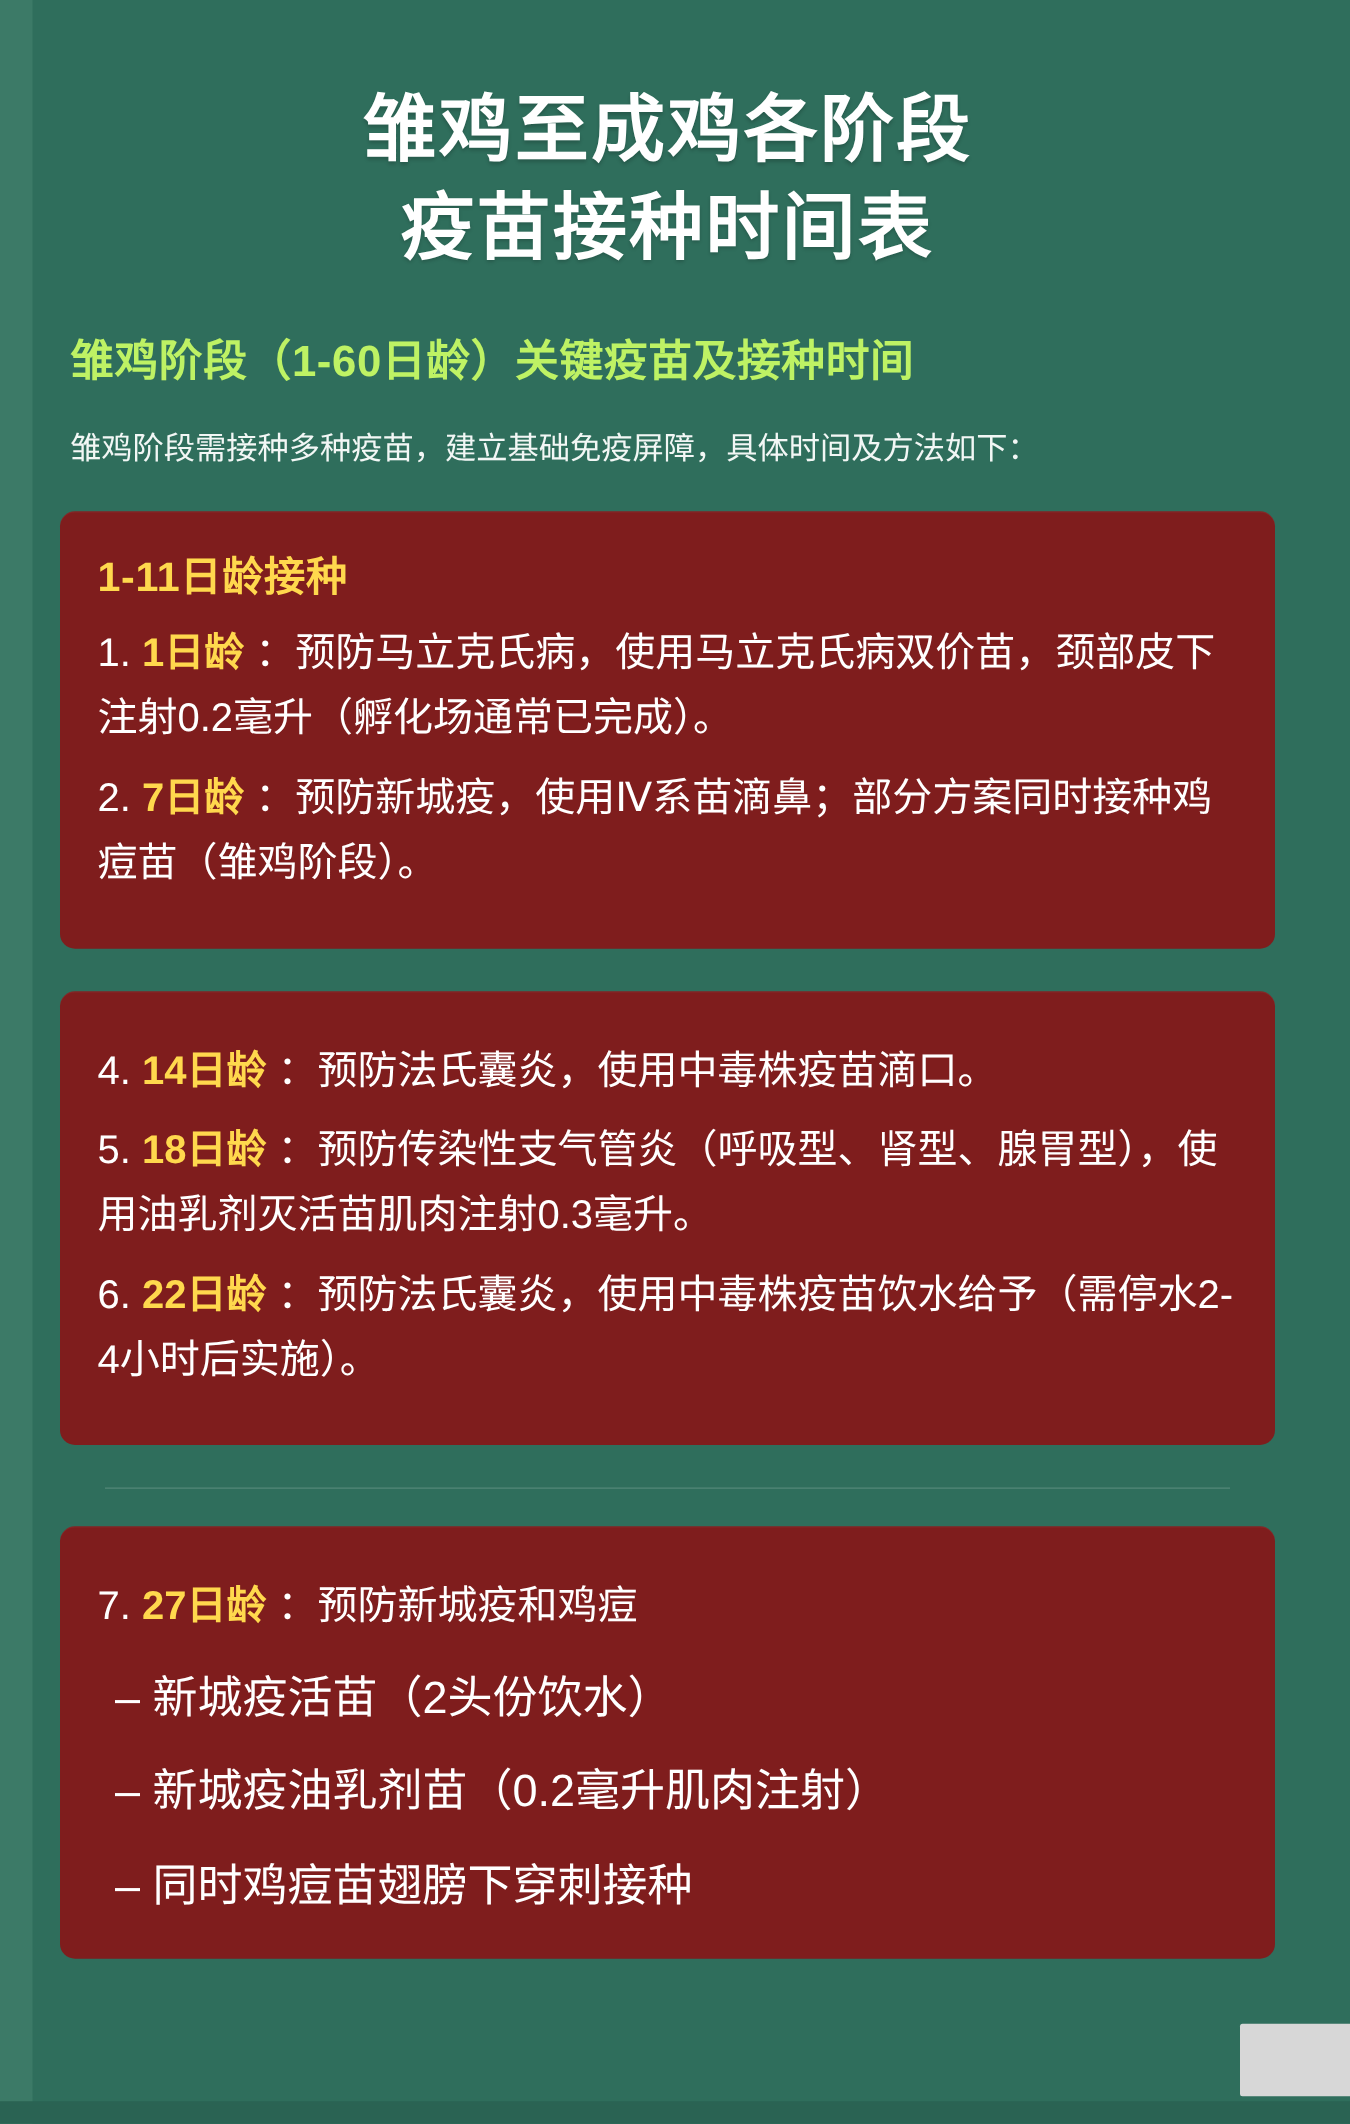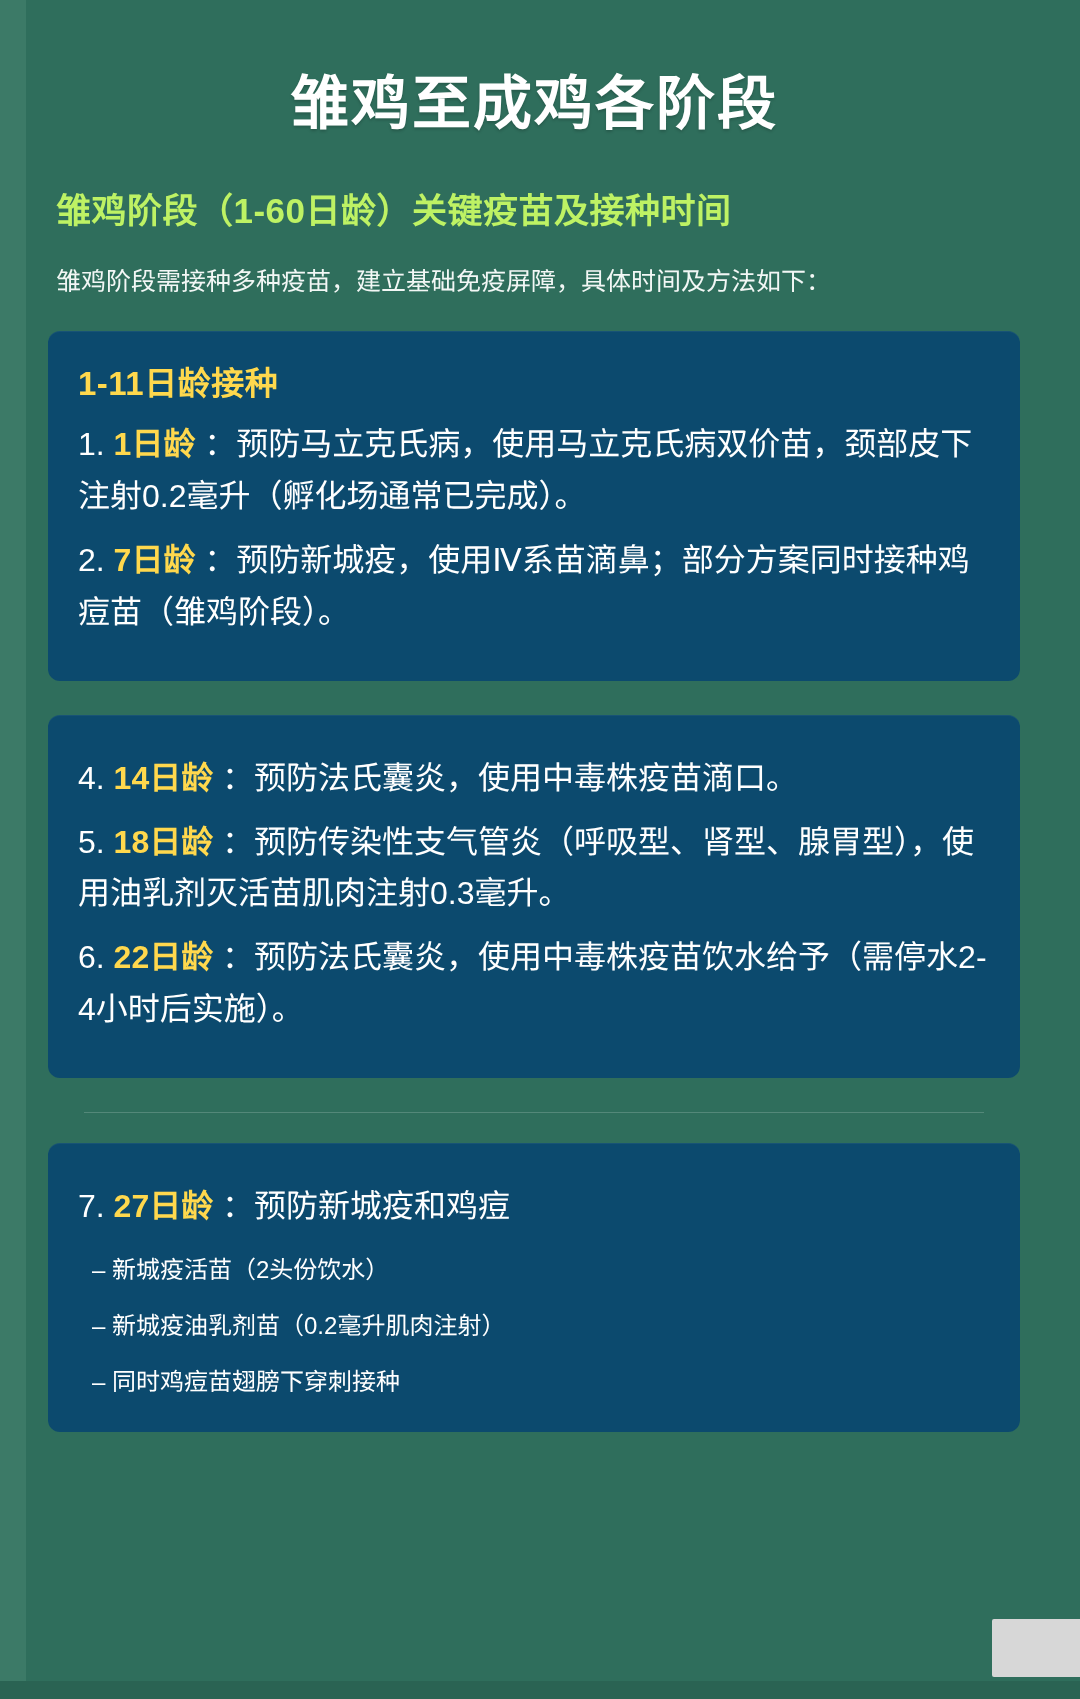--- a/index.html
+++ b/index.html
@@ -50,21 +50,21 @@
     margin: 10px 0 28px 12px;
     color: #bef264;
   }
   .intro {
     font-size: 25px;
     line-height: 1.62;
     margin: 0 8px 30px 12px;
     color: #f2f7f5;
   }
   .card {
-    background: #0c4a6e;
+    background: #7f1d1d;
     border-radius: 12px;
     padding: 26px 30px 30px 30px;
     margin: 0 4px 34px 4px;
     box-shadow: 0 1px 0 rgba(255,255,255,0.05) inset;
   }
   .card-title {
     color: #ffd84d;
     font-size: 33px;
     font-weight: bold;
     margin-bottom: 14px;
@@ -74,21 +74,21 @@
     font-size: 32px;
     line-height: 1.62;
     margin: 12px 0;
     color: #ffffff;
   }
   .age {
     color: #ffd84d;
     font-weight: bold;
   }
   .sub-item {
-    font-size: 24px;
+    font-size: 36px;
     line-height: 1.6;
     margin: 18px 0 0 14px;
     color: #ffffff;
   }
   .divider {
     height: 1px;
     background: rgba(255,255,255,0.18);
     margin: 0 40px 30px 40px;
   }
   .corner-block {
@@ -109,20 +109,21 @@
 </style>
 </head>
 <body>
 
 <div class="left-band"></div>
 
 <div class="page">
 
   <div class="title-block">
     <div class="title-line">雏鸡至成鸡各阶段</div>
+    <div class="title-line">疫苗接种时间表</div>
   </div>
 
   <div class="section-heading">雏鸡阶段（1-60日龄）关键疫苗及接种时间</div>
 
   <div class="intro">雏鸡阶段需接种多种疫苗，建立基础免疫屏障，具体时间及方法如下：</div>
 
   <div class="card">
     <div class="card-title">1-11日龄接种</div>
 
     <div class="item">

